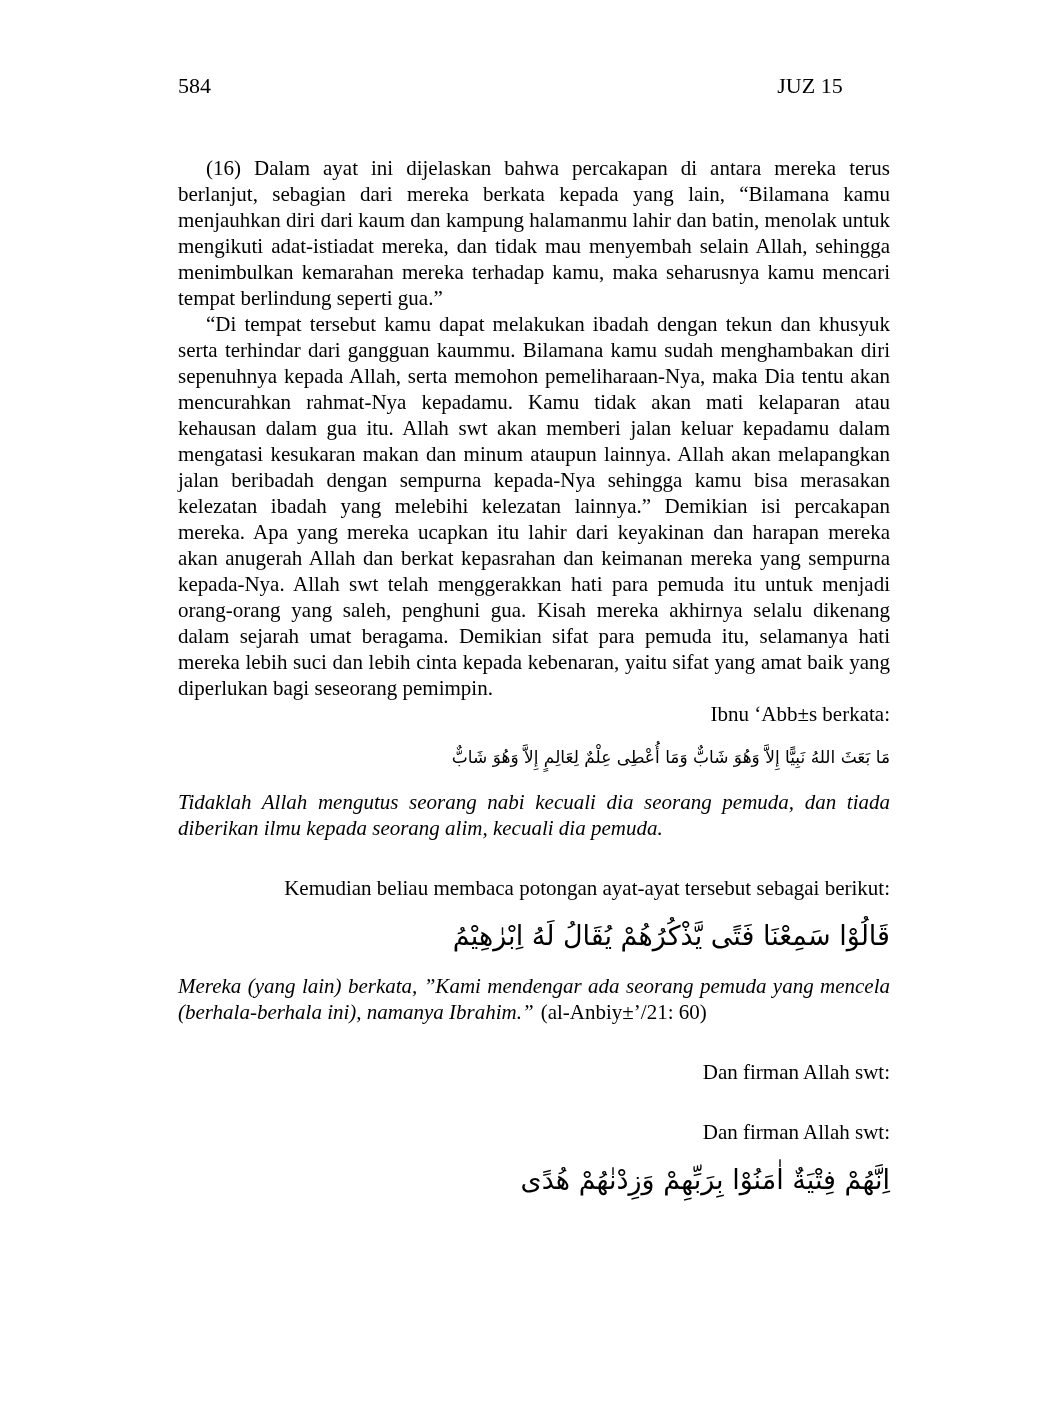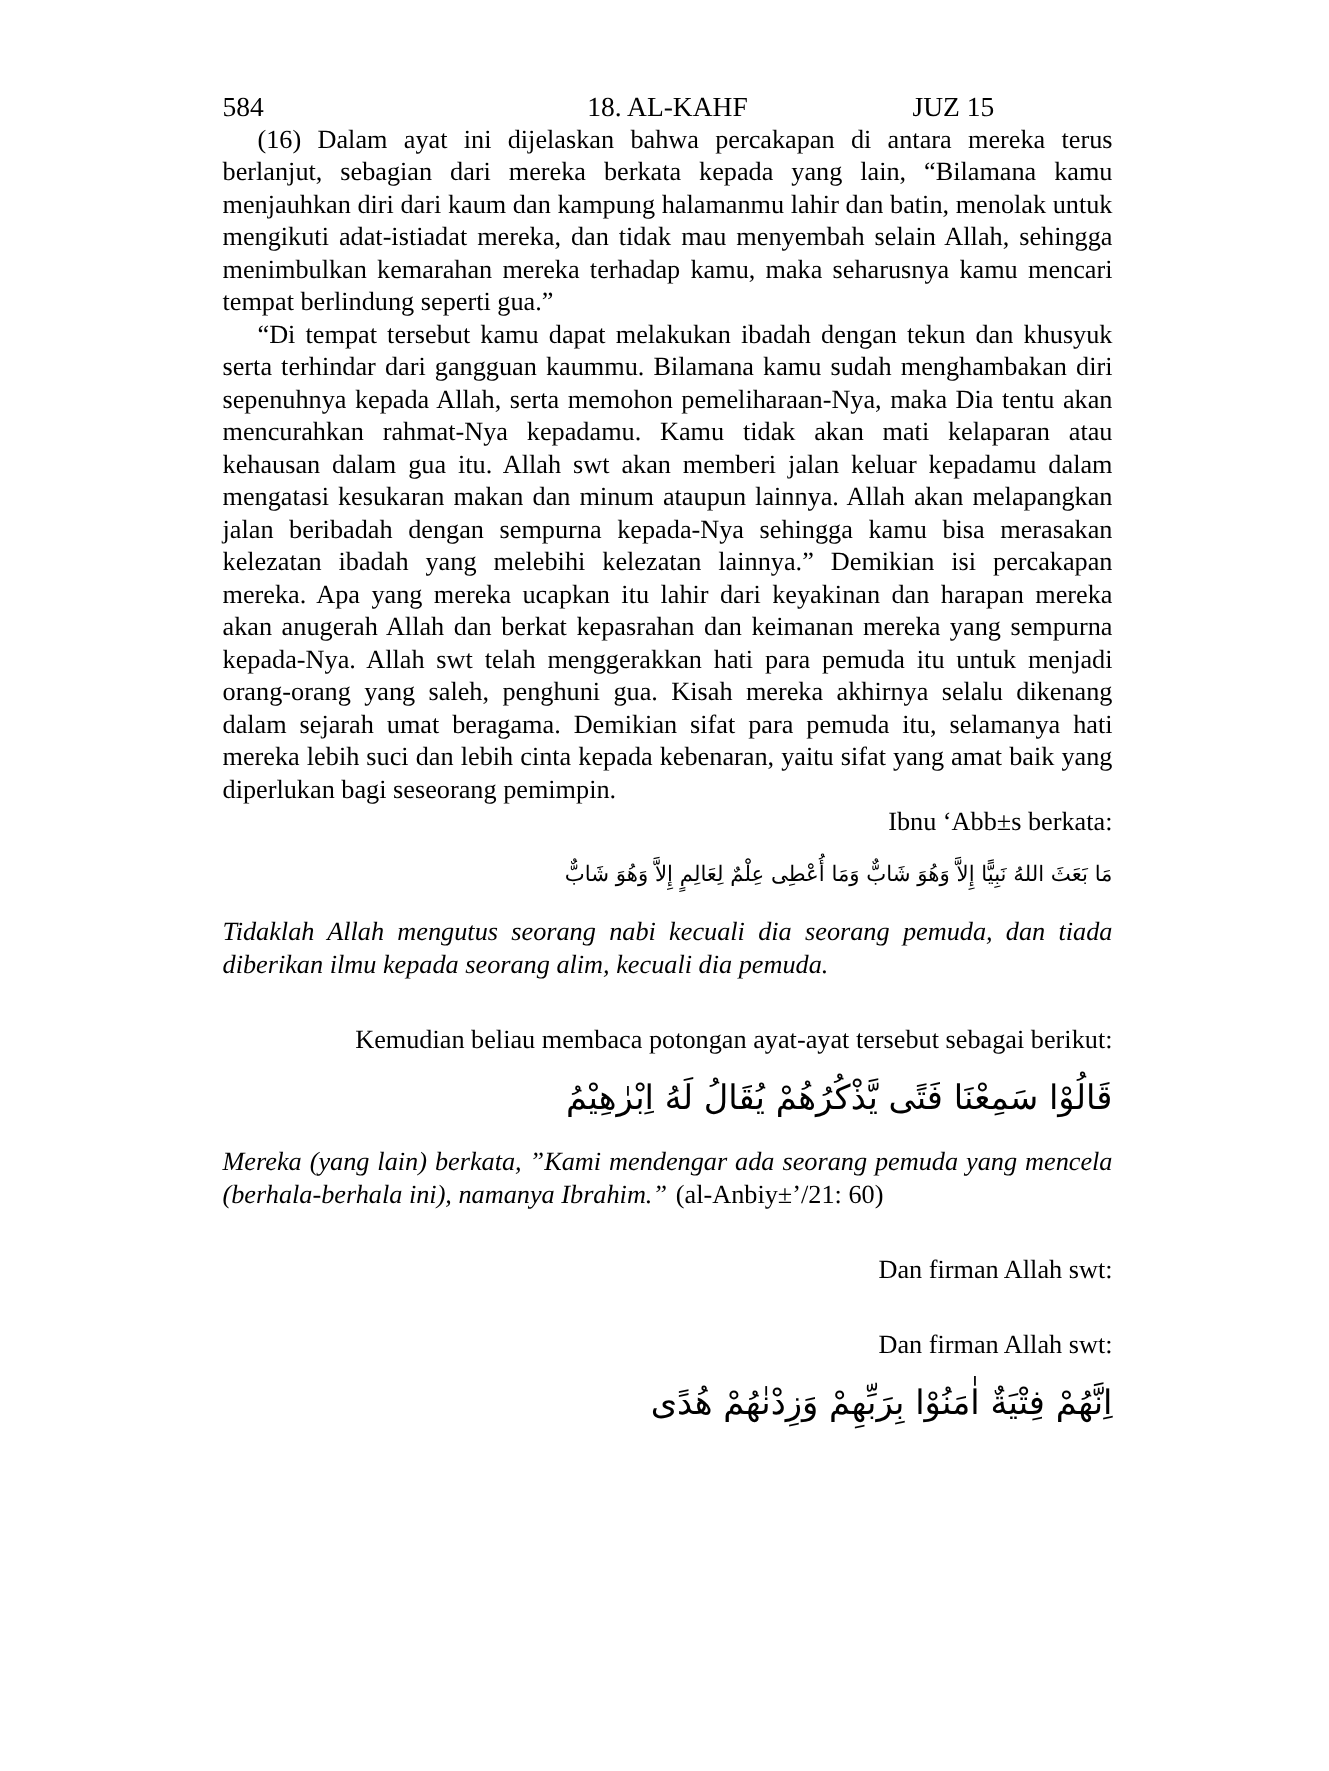--- a/index.html
+++ b/index.html
@@ -22,22 +22,23 @@
   .page-header {
     padding-top: 74px;
     display: flex;
     justify-content: space-between;
     align-items: baseline;
     font-size: 22px;
     line-height: 24px;
   }
   .page-header .hdr-left  { width: 160px; text-align: left; }
   .page-header .hdr-center{ flex: 1; text-align: center; }
-  .page-header .hdr-right { width: 160px; text-align: left; }
+  .page-header .hdr-right { width: 160px; text-align: center; }
   .body-text {
+    margin-top: 57px;
     font-size: 21px;
     line-height: 26px;
     text-align: justify;
   }
   .para {
     margin: 0;
     text-indent: 28px;
     text-align: justify;
   }
   .lead {
@@ -76,21 +77,20 @@
   }
 </style>
 </head>
 <body>
 
 <div class="page">
   <div class="content">
 
     <div class="page-header">
       <span class="hdr-left">584</span>
-      <span class="hdr-center">18. AL-KAHF</span>
       <span class="hdr-right">JUZ 15</span>
     </div>
 
     <div class="body-text">
 
       <p class="para">(16) Dalam ayat ini dijelaskan bahwa percakapan di antara mereka terus berlanjut, sebagian dari mereka berkata kepada yang lain, “Bilamana kamu menjauhkan diri dari kaum dan kampung halamanmu lahir dan batin, menolak untuk mengikuti adat-istiadat mereka, dan tidak mau menyembah selain Allah, sehingga menimbulkan kemarahan mereka terhadap kamu, maka seharusnya kamu mencari tempat berlindung seperti gua.”</p>
 
       <p class="para">“Di tempat tersebut kamu dapat melakukan ibadah dengan tekun dan khusyuk serta terhindar dari gangguan kaummu. Bilamana kamu sudah menghambakan diri sepenuhnya kepada Allah, serta memohon pemeliharaan-Nya, maka Dia tentu akan mencurahkan rahmat-Nya kepadamu. Kamu tidak akan mati kelaparan atau kehausan dalam gua itu. Allah swt akan memberi jalan keluar kepadamu dalam mengatasi kesukaran makan dan minum ataupun lainnya. Allah akan melapangkan jalan beribadah dengan sempurna kepada-Nya sehingga kamu bisa merasakan kelezatan ibadah yang melebihi kelezatan lainnya.” Demikian isi percakapan mereka. Apa yang mereka ucapkan itu lahir dari keyakinan dan harapan mereka akan anugerah Allah dan berkat kepasrahan dan keimanan mereka yang sempurna kepada-Nya. Allah swt telah menggerakkan hati para pemuda itu untuk menjadi orang-orang yang saleh, penghuni gua. Kisah mereka akhirnya selalu dikenang dalam sejarah umat beragama. Demikian sifat para pemuda itu, selamanya hati mereka lebih suci dan lebih cinta kepada kebenaran, yaitu sifat yang amat baik yang diperlukan bagi seseorang pemimpin.</p>
 
       <p class="lead">Ibnu ‘Abb±s berkata:</p>

